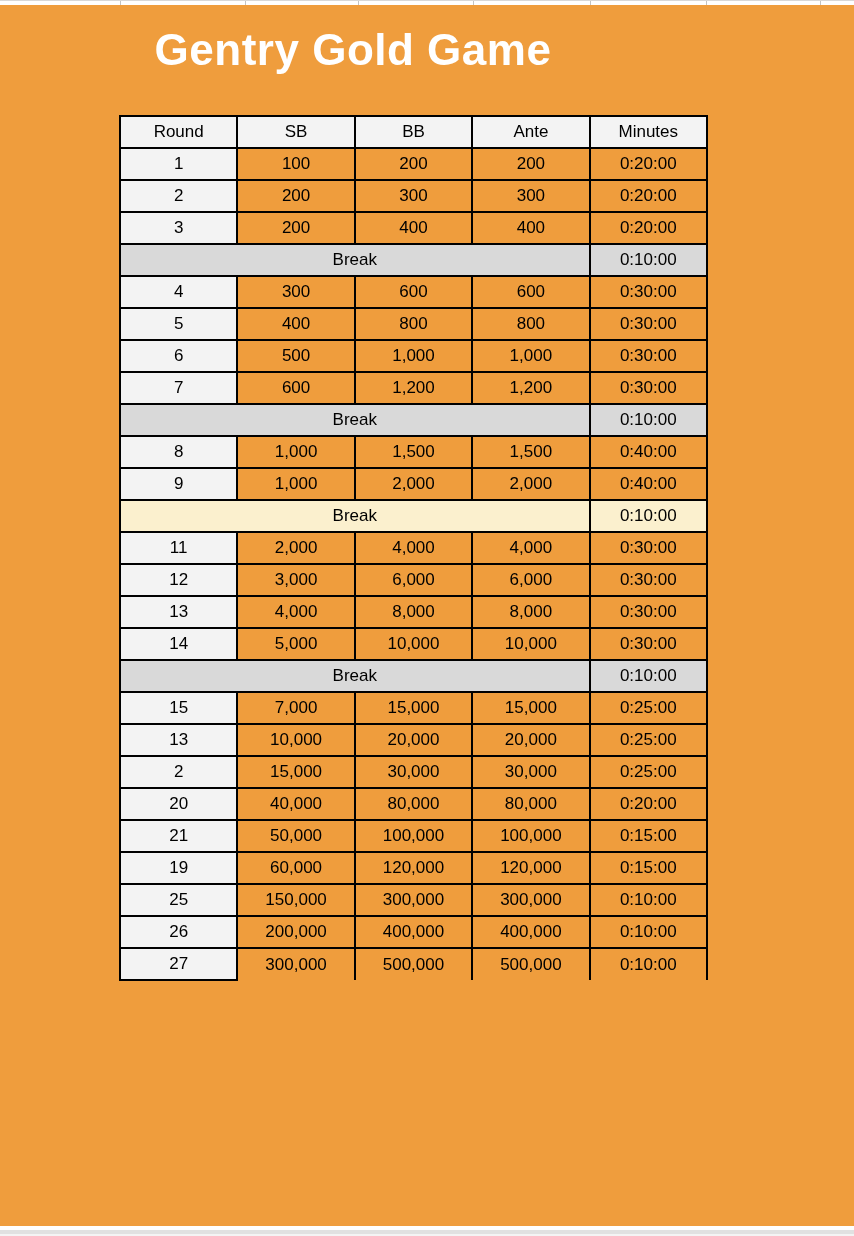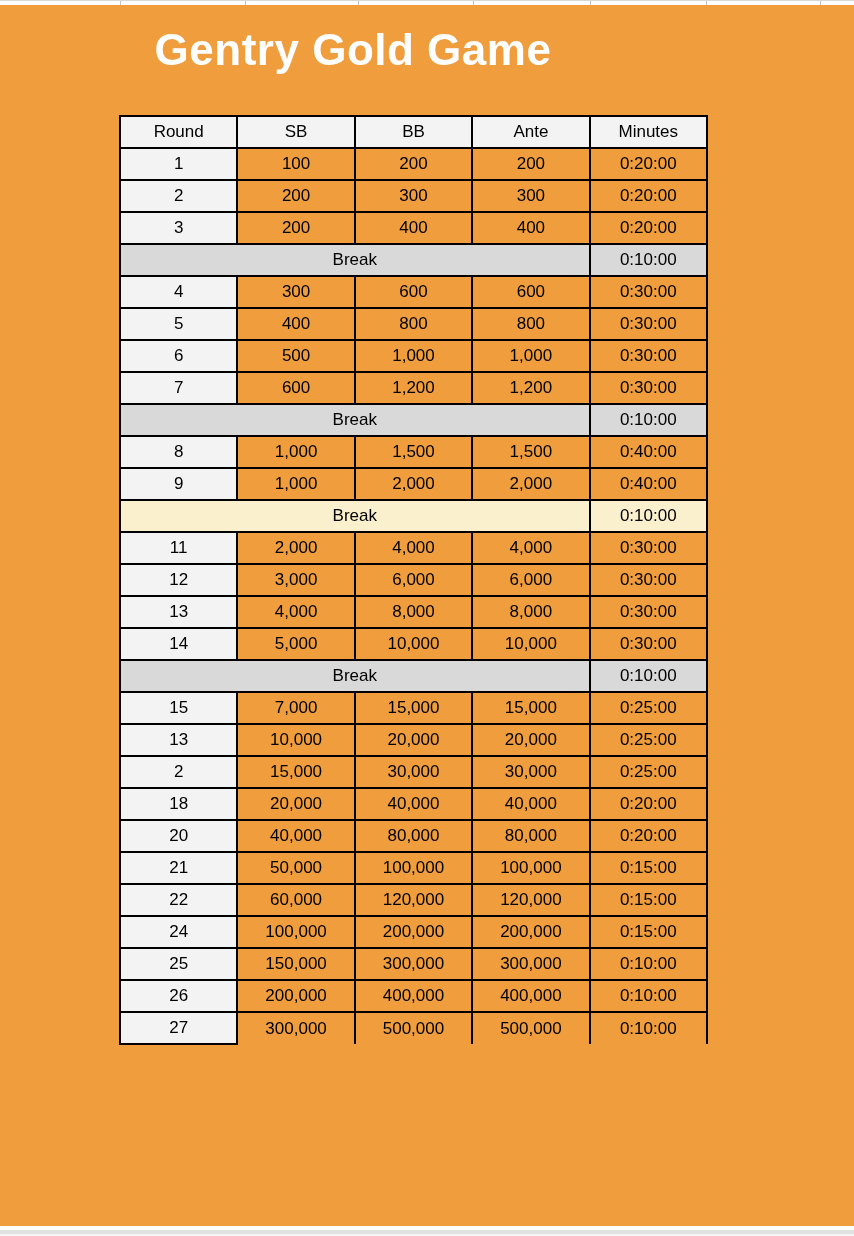--- a/index.html
+++ b/index.html
@@ -206,52 +206,38 @@
         <td>0:25:00</td>
       </tr>
       <tr>
         <td class="col-round">2</td>
         <td>15,000</td>
         <td>30,000</td>
         <td>30,000</td>
         <td>0:25:00</td>
       </tr>
       <tr>
-        <td class="col-round">18</td>
-        <td>20,000</td>
-        <td>40,000</td>
-        <td>40,000</td>
-        <td>0:20:00</td>
-      </tr>
-      <tr>
         <td class="col-round">20</td>
         <td>40,000</td>
         <td>80,000</td>
         <td>80,000</td>
         <td>0:20:00</td>
       </tr>
       <tr>
         <td class="col-round">21</td>
         <td>50,000</td>
         <td>100,000</td>
         <td>100,000</td>
         <td>0:15:00</td>
       </tr>
       <tr>
-        <td class="col-round">22</td>
+        <td class="col-round">19</td>
         <td>60,000</td>
         <td>120,000</td>
         <td>120,000</td>
-        <td>0:15:00</td>
-      </tr>
-      <tr>
-        <td class="col-round">24</td>
-        <td>100,000</td>
-        <td>200,000</td>
-        <td>200,000</td>
         <td>0:15:00</td>
       </tr>
       <tr>
         <td class="col-round">25</td>
         <td>150,000</td>
         <td>300,000</td>
         <td>300,000</td>
         <td>0:10:00</td>
       </tr>
       <tr>

